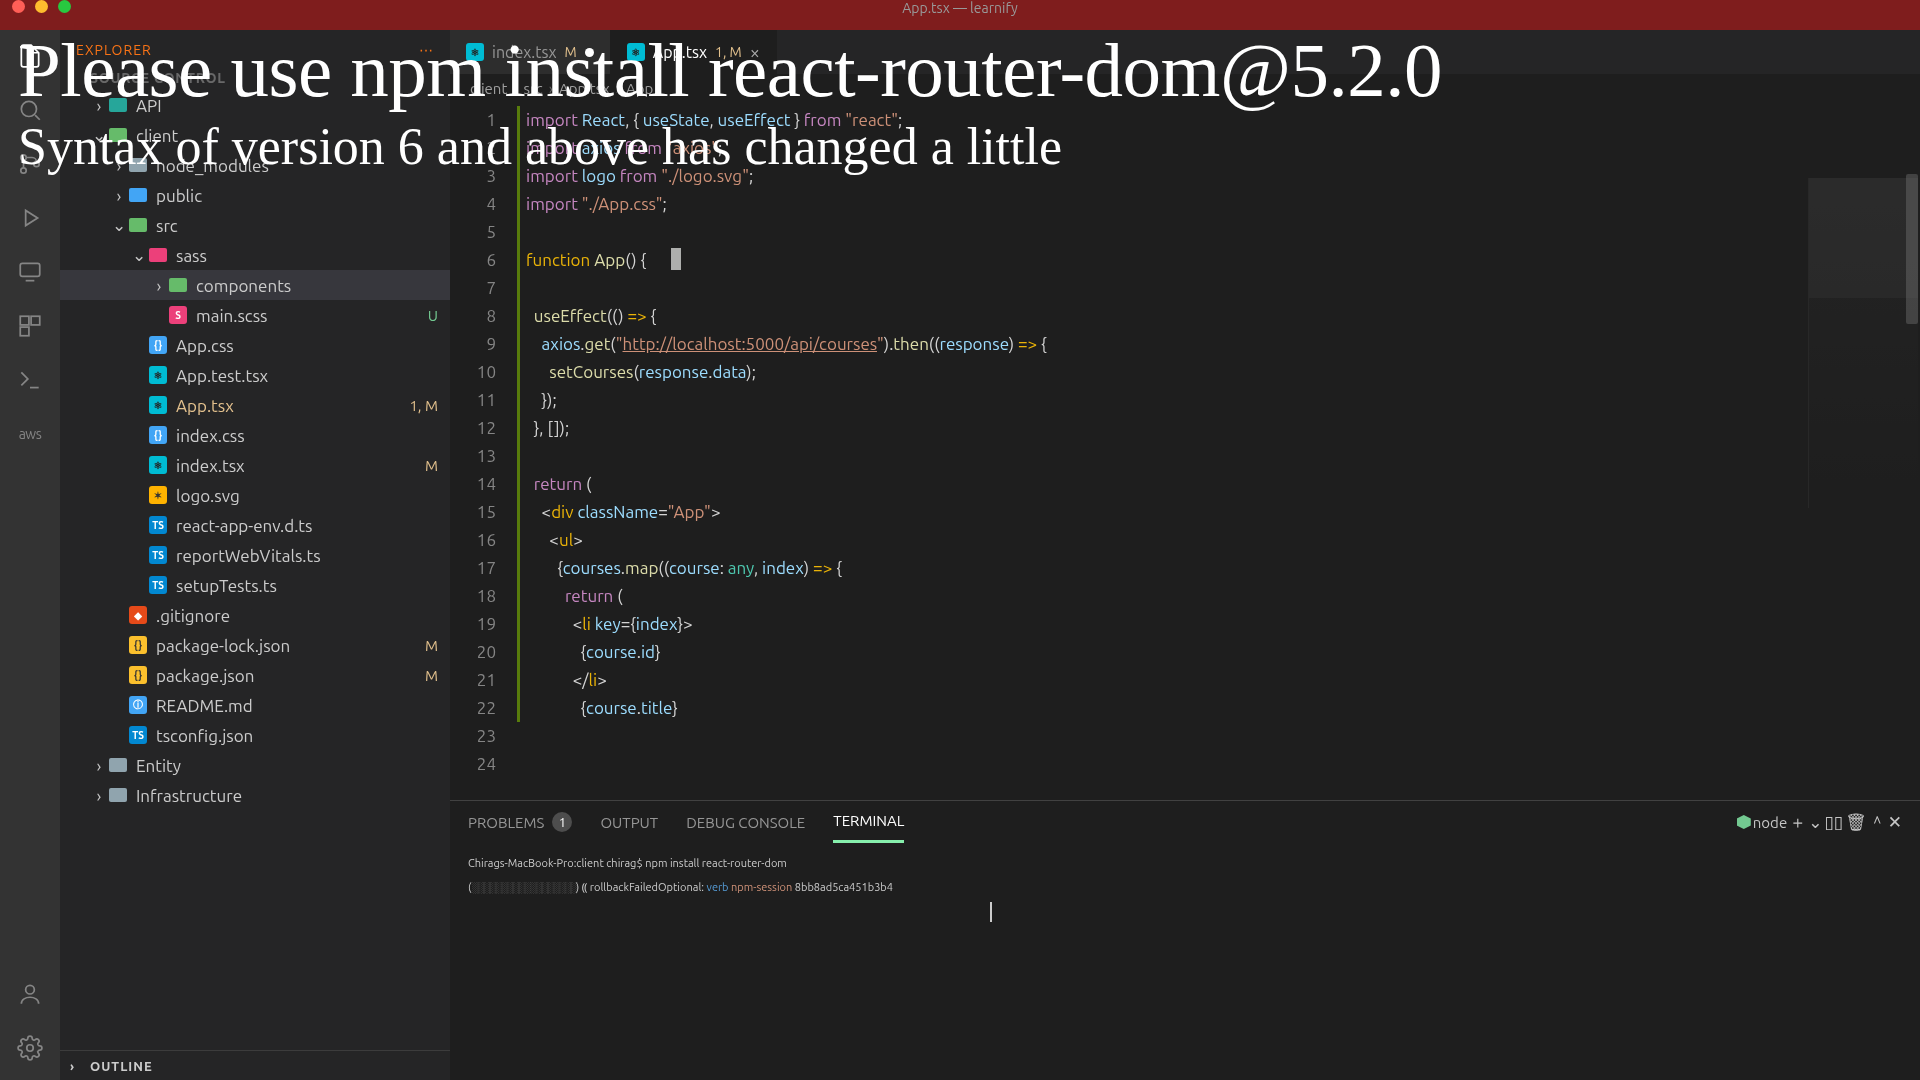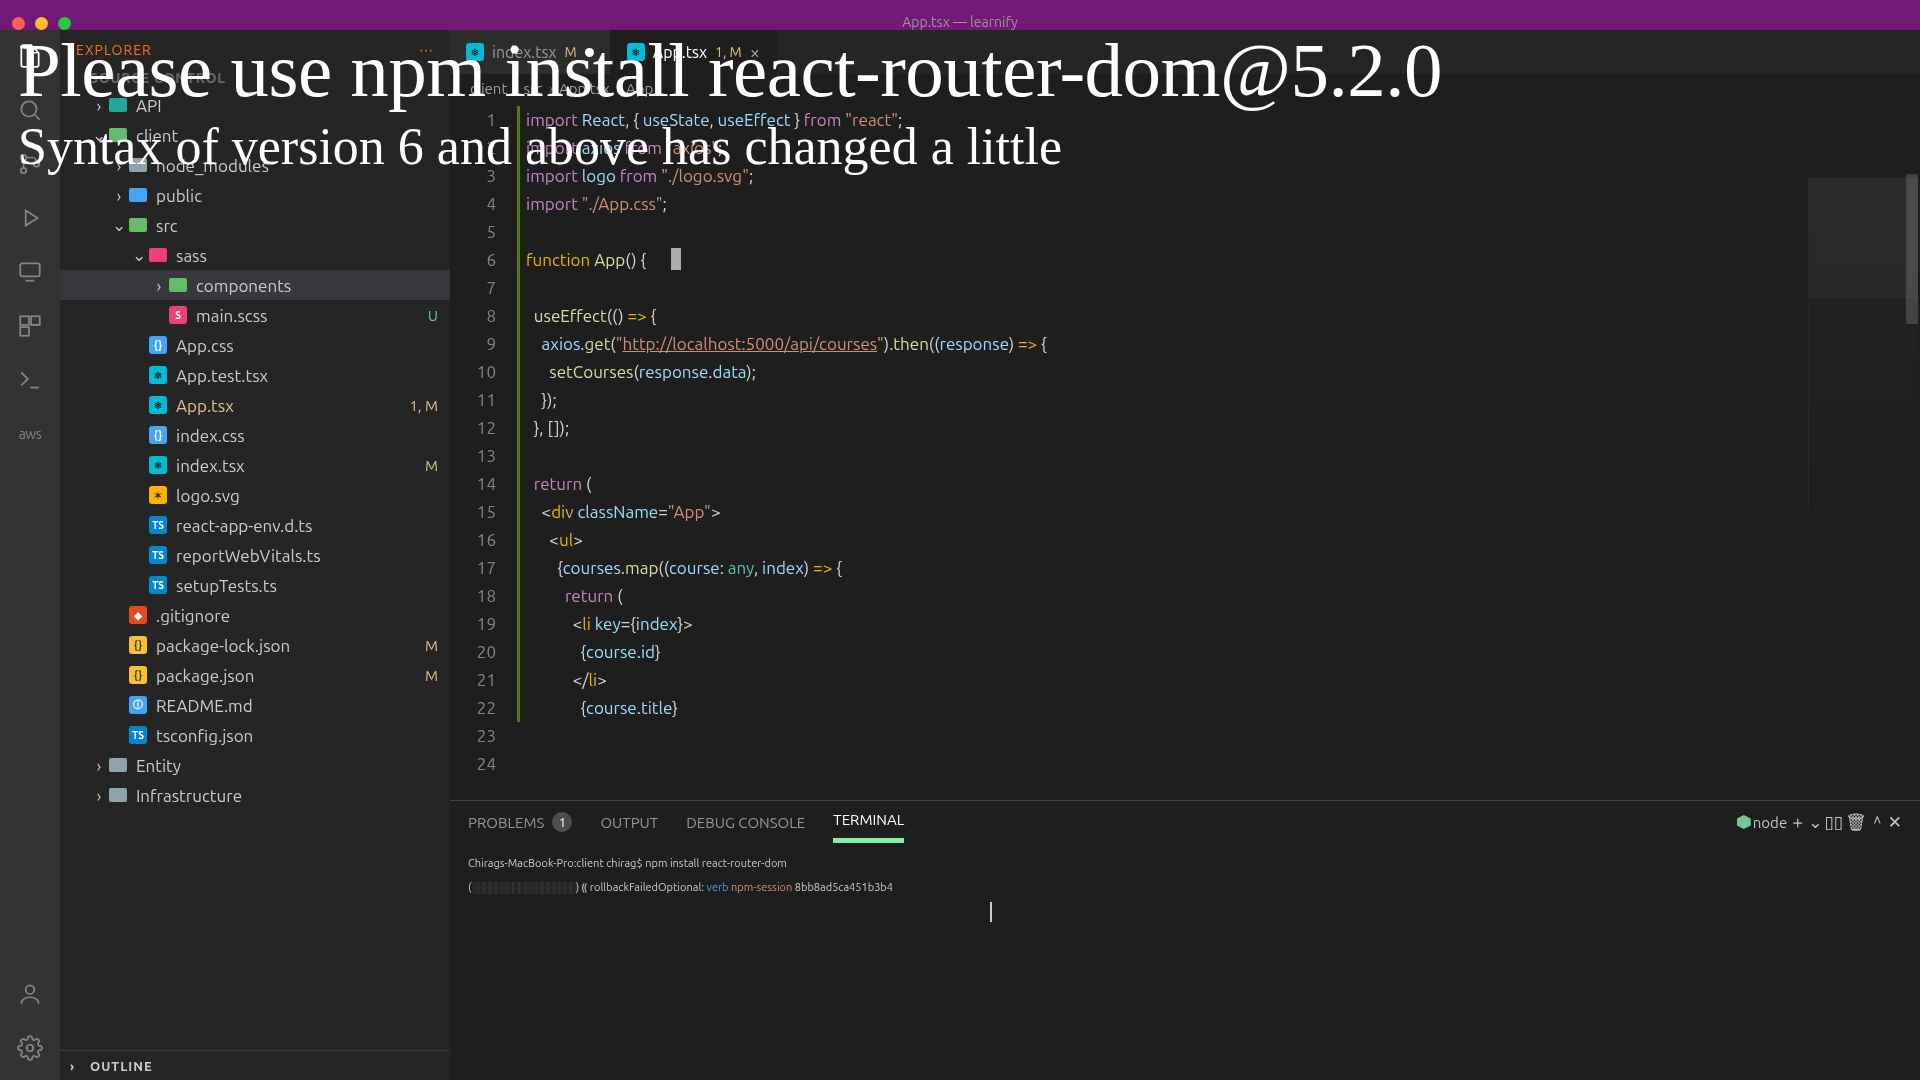--- a/index.html
+++ b/index.html
@@ -1,19 +1,19 @@
 <!DOCTYPE html>
 <html><head>
 <meta charset="utf-8">
 <style>
 * { margin:0; padding:0; box-sizing:border-box; font-family: -apple-system, "Segoe UI", Ubuntu, sans-serif; }
 body { background:#1e1e1e; color:#ccc; overflow:hidden; width:1920px; height:1080px; position:relative; }
 
 
-.title-bar { height:30px; background:#701a75; display:flex; align-items:flex-end; position:relative; }
+.title-bar { height:30px; background:#7f1d1d; display:flex; align-items:flex-start; position:relative; }
 .traffic { display:flex; gap:10px; margin-left:12px; }
 .dot { width:13px; height:13px; border-radius:50%; }
 .dot.red{background:#ff5f57;} .dot.yellow{background:#febc2e;} .dot.green{background:#28c840;}
 .title-text { position:absolute; left:50%; transform:translateX(-50%); font-size:14px; color:#999; }
 
 
 .overlay { position:absolute; top:30px; left:18px; right:0; z-index:50; pointer-events:none; }
 .overlay h1 { font-family: Georgia, "Times New Roman", serif; font-weight:400; color:#fff; font-size:77px; line-height:1.05; letter-spacing:-0.5px;}
 .overlay h2 { font-family: Georgia, "Times New Roman", serif; font-weight:400; color:#fff; font-size:52px; margin-top:6px; }
 
@@ -67,21 +67,21 @@
 .editor-body .cursor-block{ position:absolute; width:10px; height:22px; background:#aeafad; }
 
 
 .minimap{ position:absolute; right:2px; top:76px; width:110px; height:330px; opacity:0.5; background:linear-gradient(#2a2a2a,#1e1e1e); border-left:1px solid #333;}
 .minimap .mslider{ position:absolute; top:0; left:0; right:0; height:120px; background:rgba(255,255,255,0.07);}
 
 
 .panel { height:280px; border-top:1px solid #414141; display:flex; flex-direction:column; background:#1e1e1e;}
 .panel-tabs { height:42px; display:flex; align-items:center; padding:0 18px; gap:28px; font-size:15px; color:#969696;}
 .panel-tab { cursor:pointer; display:flex; align-items:center; gap:8px; height:100%; }
-.panel-tab.active{ color:#fff; border-bottom:5px solid #86efac; }
+.panel-tab.active{ color:#fff; border-bottom:3px solid #86efac; }
 .badge{ background:#4d4d4d; color:#fff; border-radius:10px; min-width:20px; height:20px; font-size:13px; display:flex; align-items:center; justify-content:center; padding:0 6px;}
 .panel-actions{ margin-left:auto; display:flex; align-items:center; gap:2px; color:#c5c5c5;}
 .panel-actions .pa{ cursor:pointer; font-size:17px; }
 .hex{ width:14px;height:14px; background:#73c991; clip-path:polygon(50% 0,100% 25%,100% 75%,50% 100%,0 75%,0 25%);}
 .panel-body{ flex:1; font-family:Menlo,Consolas,monospace; font-size:11px; line-height:24px; color:#ccc; padding:8px 18px; }
 .panel-body .prompt-host{color:#ccc;} .panel-body .verb{color:#569cd6;} .panel-body .sess{color:#ce9178;}
 .progress{ letter-spacing:-2px; color:#666;}
 .term-cursor{ display:inline-block; width:2px; height:20px; background:#ccc; vertical-align:middle; margin-left:2px;}
 
 

